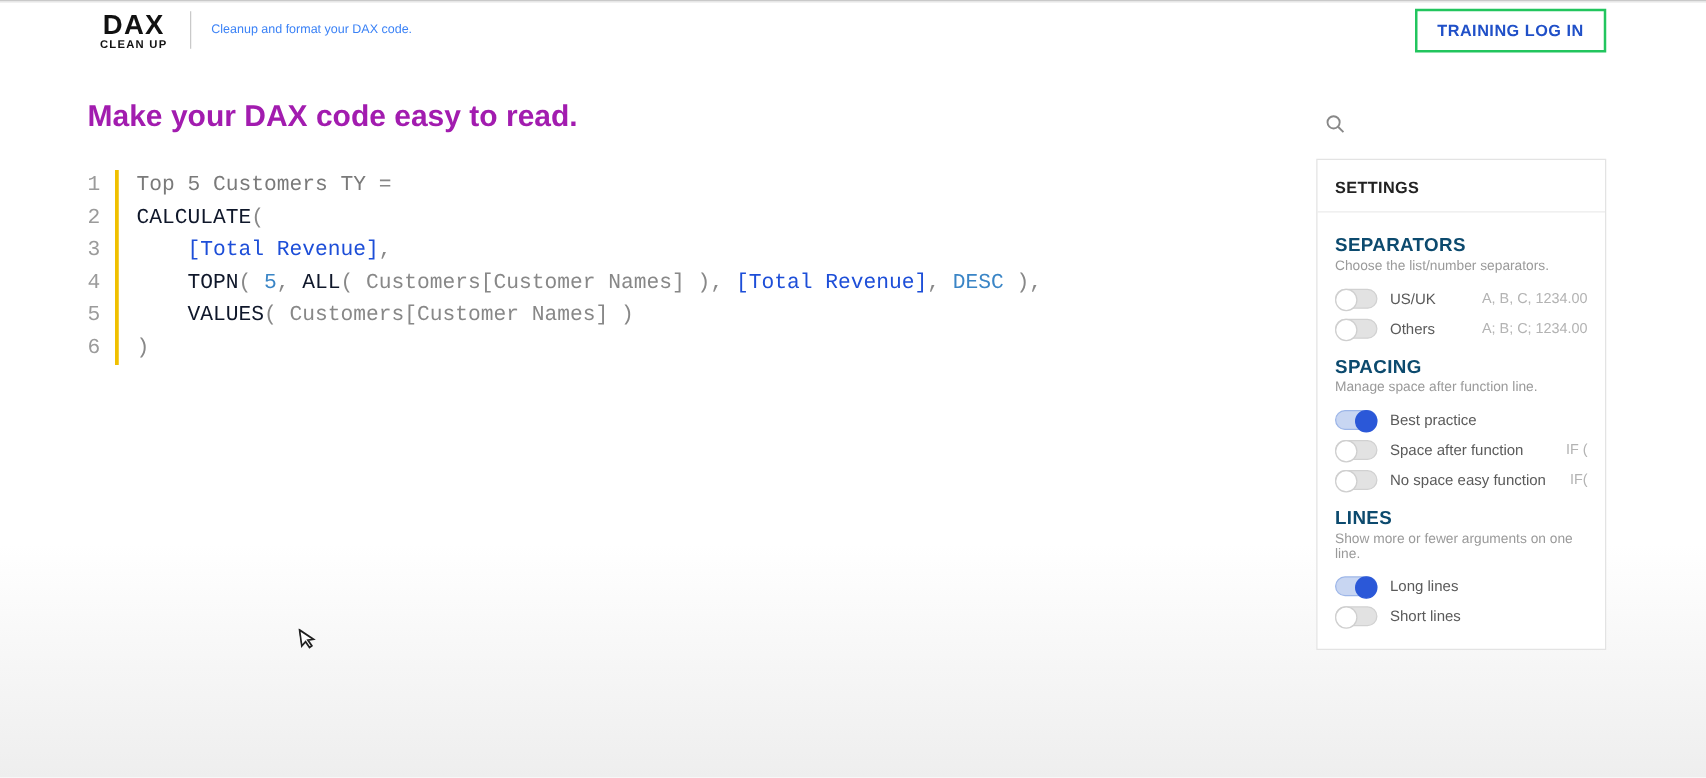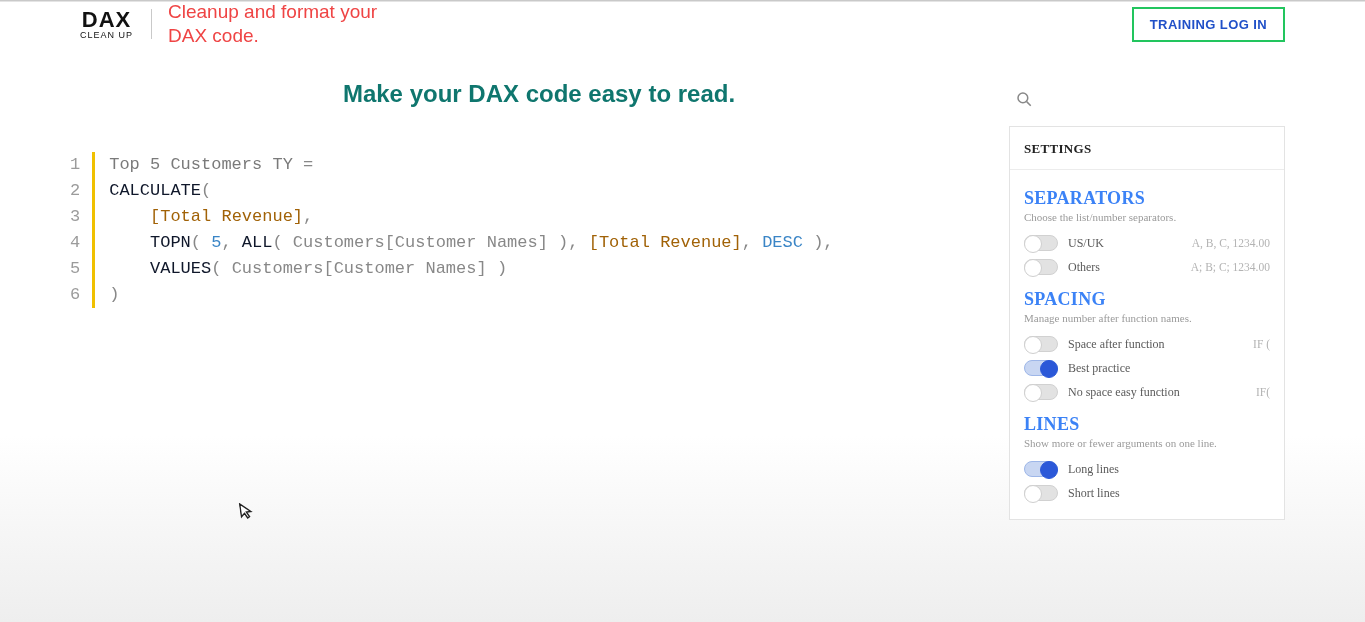--- a/index.html
+++ b/index.html
@@ -27,34 +27,34 @@
   align-items: center;
   line-height: 1;
 }
 .logo-main {
   font-weight: 900;
   font-size: 22px;
   letter-spacing: 1px;
   color: #111;
 }
 .logo-sub {
-  font-weight: 400;
+  font-weight: 700;
   font-size: 9px;
   letter-spacing: 1px;
   color: #111;
 }
 .vdiv {
   width: 1px;
   height: 30px;
   background: #c9c9c9;
   margin: 0 16px 0 18px;
 }
 .tagline {
-  color: #ef4444;
-  font-size: 19px;
+  color: #3b82f6;
+  font-size: 10px;
   line-height: 1.25;
   max-width: 220px;
 }
 .header-right {
   margin-left: auto;
 }
 .training-btn {
   display: inline-block;
   border: 2px solid #22c55e;
   color: #2050c8;
@@ -69,23 +69,22 @@
   padding: 34px 80px 0 70px;
   display: flex;
   align-items: flex-start;
 }
 .left {
   flex: 1;
 }
 .page-title {
   font-weight: 800;
   font-size: 24px;
-  color: #0f766e;
-  margin-bottom: 44px;
-  text-align: center;
+  color: #a21caf;
+  margin-bottom: 28px;
 }
 .editor {
   display: flex;
   font-family: "SFMono-Regular", Consolas, "Courier New", monospace;
   font-size: 17px;
   line-height: 26px;
 }
 .gutter {
   text-align: right;
   color: #9b9b9b;
@@ -100,27 +99,26 @@
 .code {
   padding-left: 14px;
   white-space: pre;
 }
 .code-line { height: 26px; }
 .tok-ident { color: #7a7a7a; }
 .tok-fn { color: #0f172a; }
 .tok-num { color: #3a85c6; }
 .tok-kw { color: #3a85c6; }
 .tok-plain { color: #888; }
-.tok-bracket { color: #a16207; }
+.tok-bracket { color: #1d4ed8; }
 
 .right {
-  width: 276px;
+  width: 232px;
   margin-left: 1px;
   margin-top: 6px;
-  font-family: Liberation Serif, serif;
 }
 .search-row {
   display: flex;
   justify-content: flex-start;
   padding: 4px 6px 14px 6px;
 }
 .search-icon { color: #888; cursor: pointer; }
 .panel {
   border: 1px solid #e3e3e3;
   background: #fff;
@@ -129,22 +127,22 @@
   padding: 14px 14px 12px 14px;
   border-bottom: 1px solid #ececec;
   font-weight: 700;
   font-size: 13px;
   letter-spacing: 0.3px;
   color: #222;
 }
 .panel-body { padding: 8px 14px 14px 14px; }
 .section-title {
   font-weight: 700;
-  font-size: 18px;
-  color: #3b82f6;
+  font-size: 15px;
+  color: #0c4a6e;
   margin-top: 10px;
   margin-bottom: 2px;
   letter-spacing: 0.3px;
 }
 .section-sub {
   font-size: 11px;
   color: #9a9a9a;
   margin-bottom: 8px;
 }
 .option-row {
@@ -252,29 +250,29 @@
             <div class="toggle"></div>
             <span class="label">US/UK</span>
             <span class="hint">A, B, C, 1234.00</span>
           </div>
           <div class="option-row">
             <div class="toggle"></div>
             <span class="label">Others</span>
             <span class="hint">A; B; C; 1234.00</span>
           </div>
           <div class="section-title">SPACING</div>
-          <div class="section-sub">Manage number after function names.</div>
+          <div class="section-sub">Manage space after function line.</div>
+          <div class="option-row">
+            <div class="toggle on"></div>
+            <span class="label">Best practice</span>
+          </div>
           <div class="option-row">
             <div class="toggle"></div>
             <span class="label">Space after function</span>
             <span class="hint">IF (</span>
-          </div>
-          <div class="option-row">
-            <div class="toggle on"></div>
-            <span class="label">Best practice</span>
           </div>
           <div class="option-row">
             <div class="toggle"></div>
             <span class="label">No space easy function</span>
             <span class="hint">IF(</span>
           </div>
           <div class="section-title">LINES</div>
           <div class="section-sub">Show more or fewer arguments on one line.</div>
           <div class="option-row">
             <div class="toggle on"></div>

